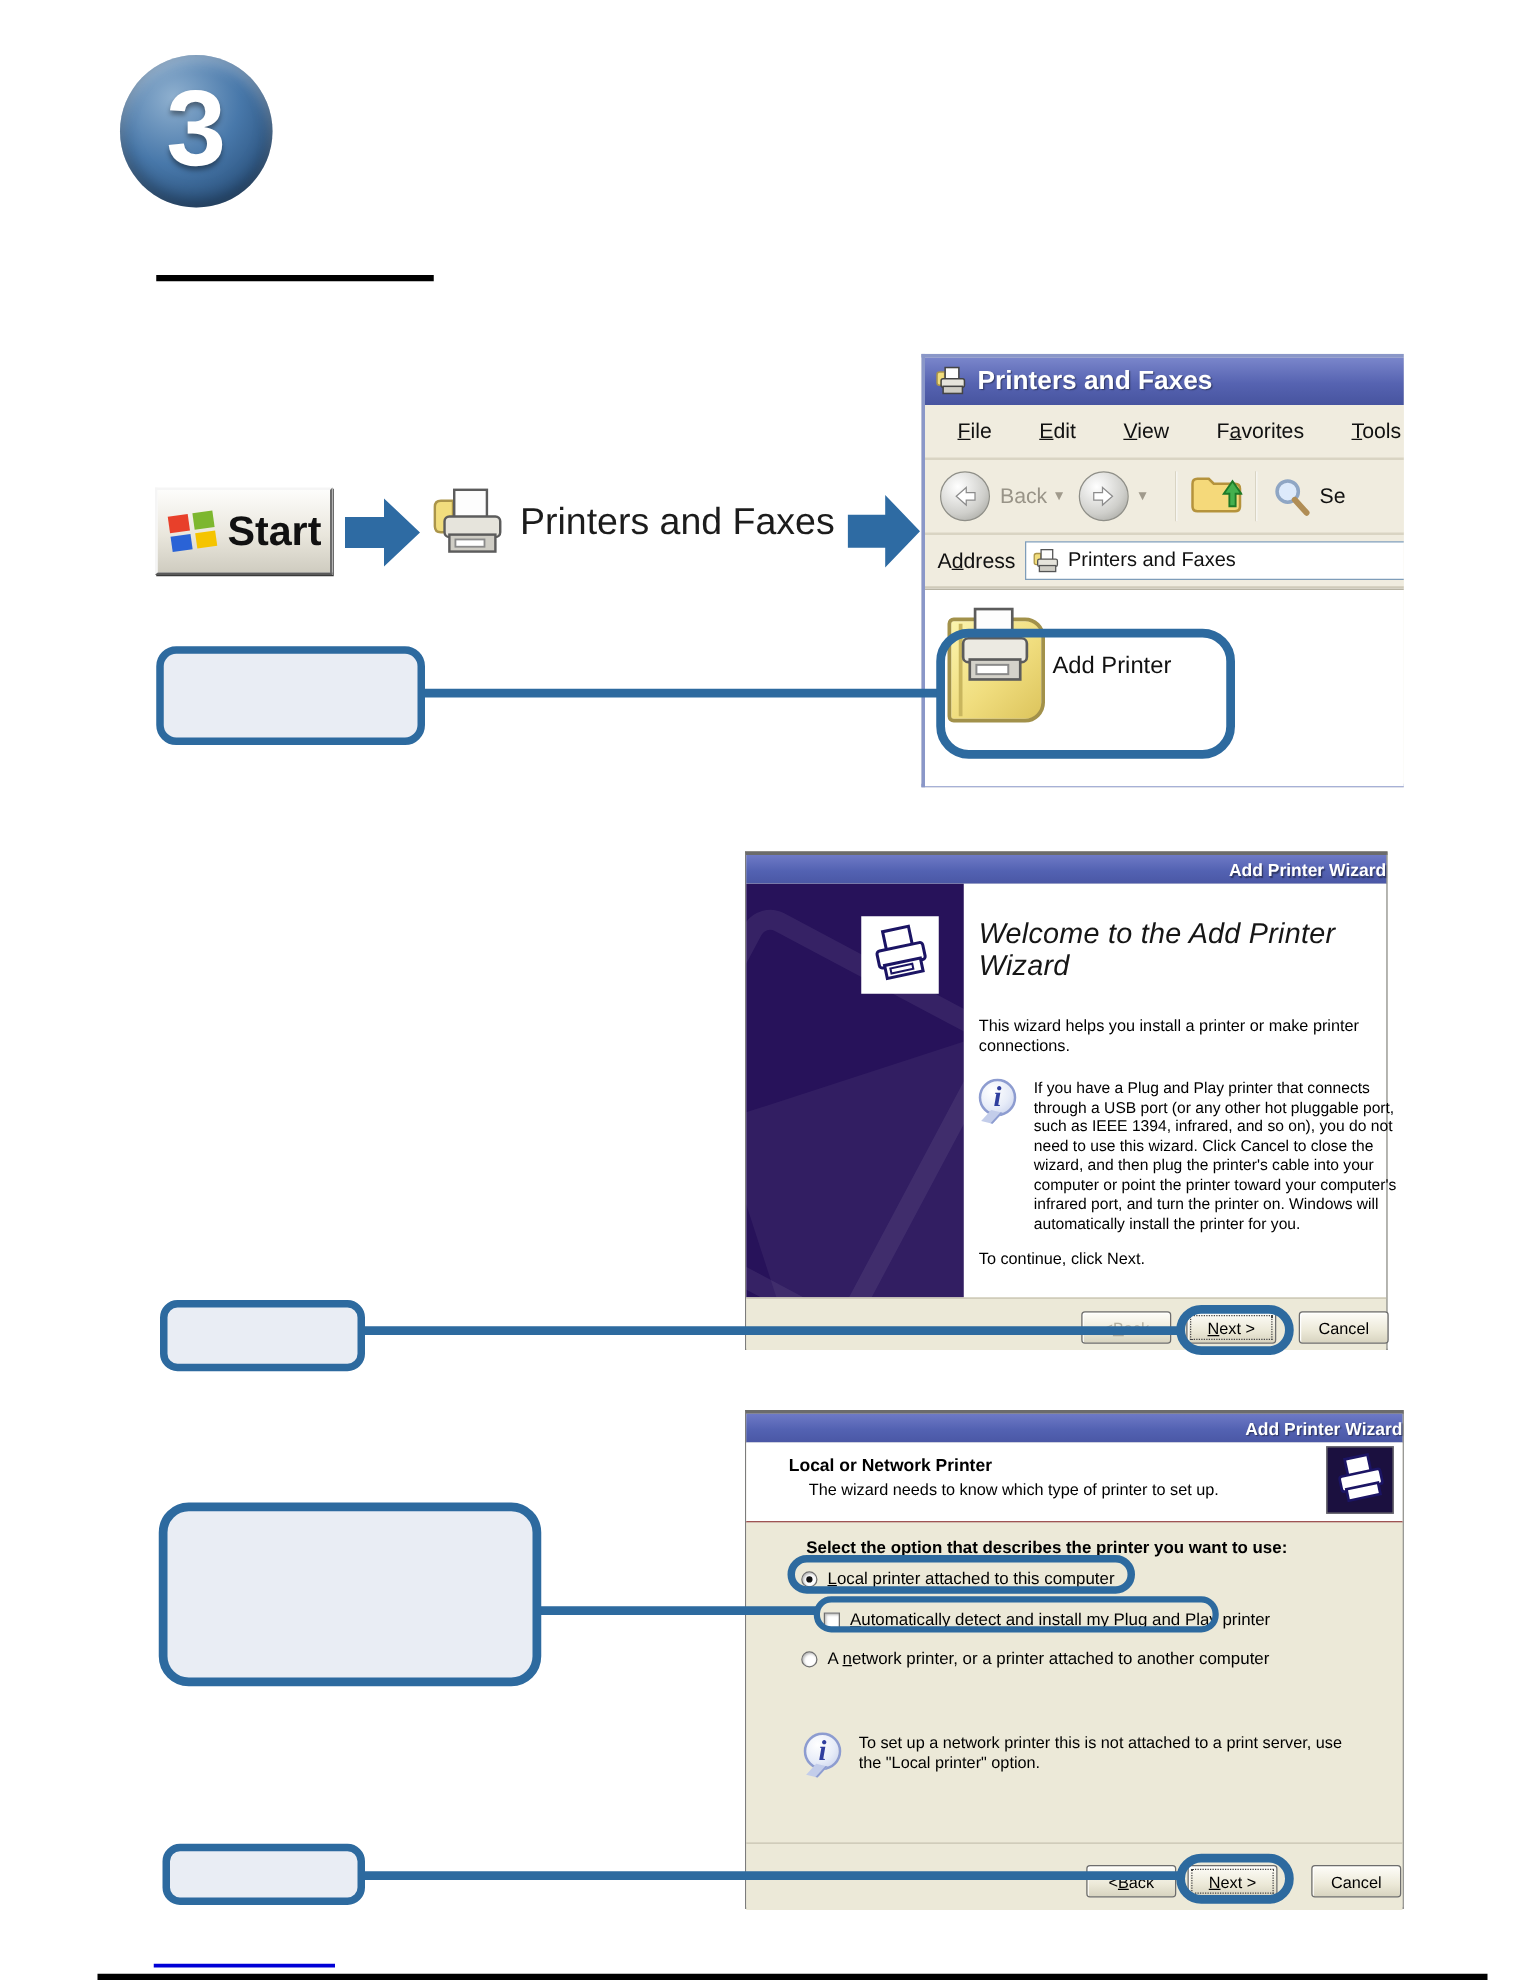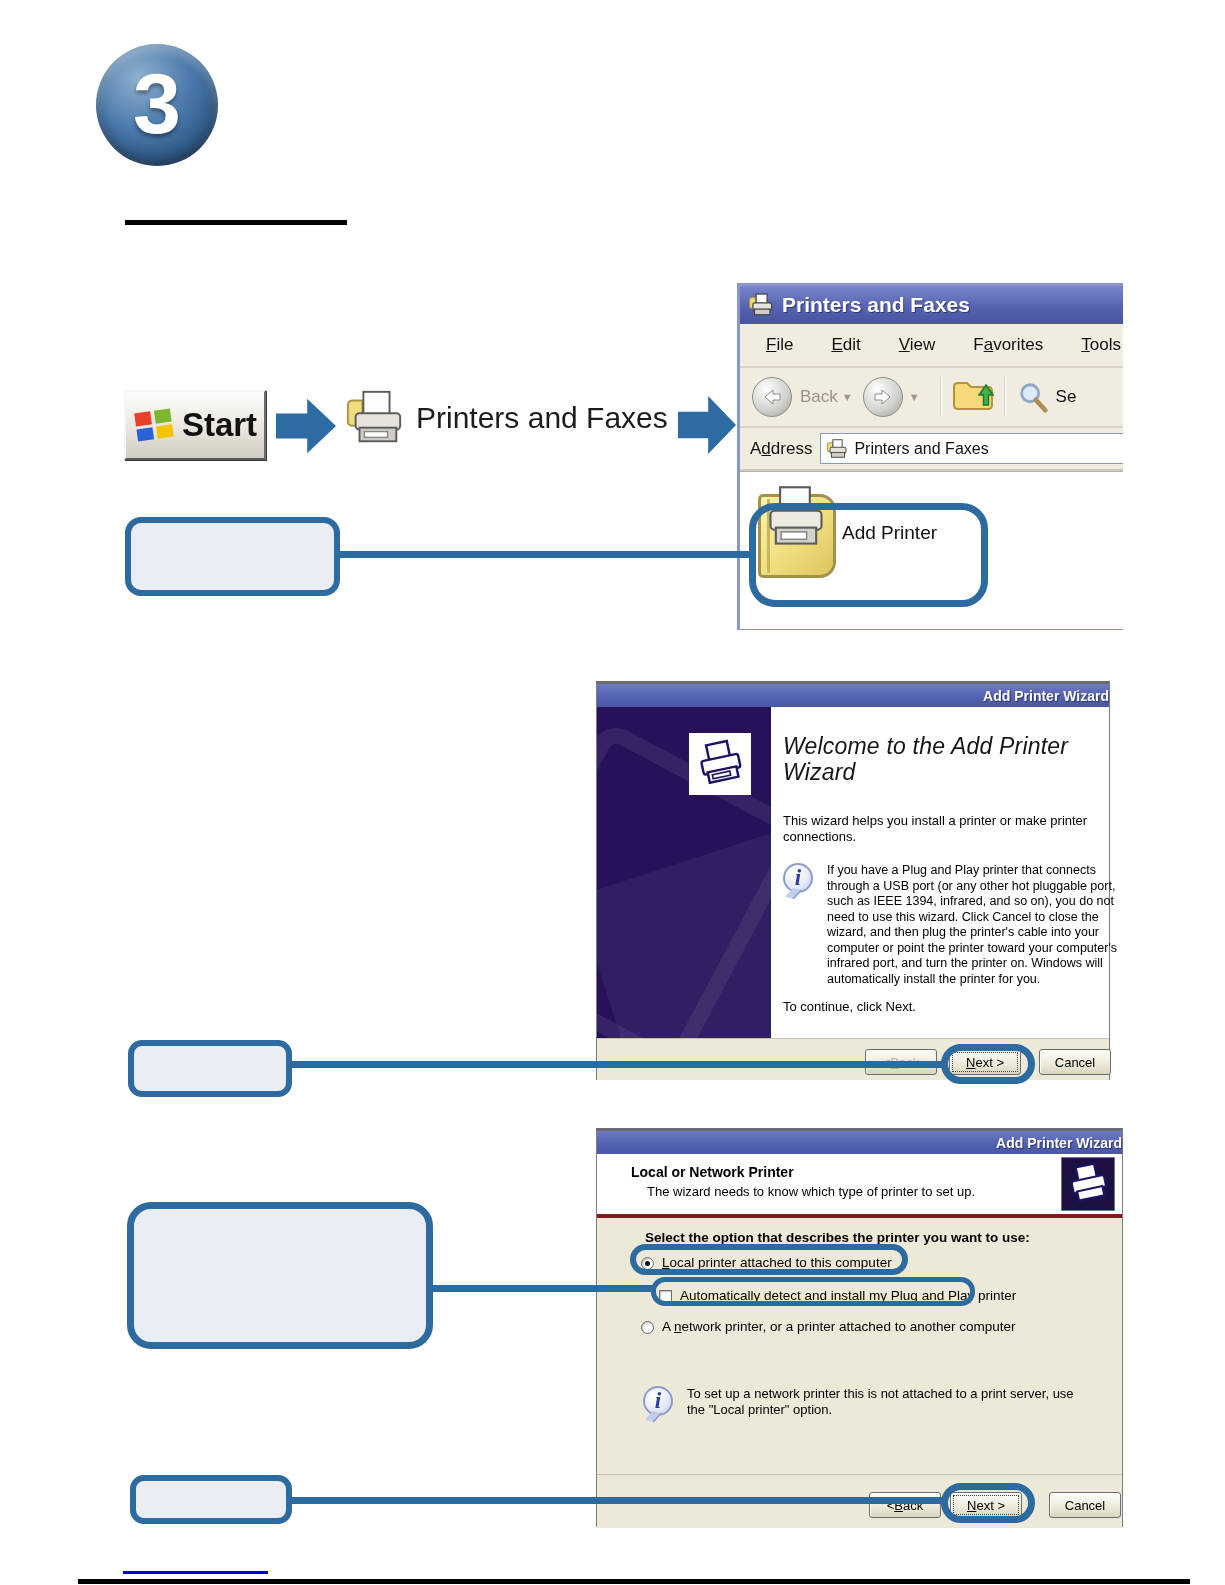--- a/index.html
+++ b/index.html
@@ -103,21 +103,21 @@
     font-weight:bold; font-size:23px; display:flex; align-items:center; justify-content:center; }
   .info-icon::after { content:''; position:absolute; left:3px; bottom:-7px; width:9px; height:9px;
     background:#c3cdea; border-right:2px solid #8d9cd0; transform:skewX(-35deg) rotate(12deg); }
   .btnrow { position:relative; height:42px; background:#ece9d8; border-top:1px solid #c6c2b0; }
   .xpbtn { position:absolute; width:72px; height:26px; font-size:13px; color:#000;
     background:linear-gradient(180deg,#fefdf9 0%,#ece9d8 60%,#d8d4c0 100%);
     border:1px solid #6d6d6d; border-radius:3px; box-shadow:inset 1px 1px 0 #fff;
     display:flex; align-items:center; justify-content:center; }
   .xpbtn.focus { outline:1px dotted #444; outline-offset:-4px; }
   .xpbtn.disabled { color:#b3afa0; }
-  .dlg2-header { position:relative; height:64px; background:#fff; border-bottom:4px solid #7f1d1d;
+  .dlg2-header { position:relative; height:64px; background:#fff; border-bottom:1px solid #7f1d1d;
     padding:10px 0 0 34px; }
   .dlg2-h1 { font-size:14px; font-weight:bold; color:#000; }
   .dlg2-h2 { font-size:13px; margin:4px 0 0 16px; }
   .navy-sq { position:absolute; right:7px; top:3px; width:54px; height:54px; background:#1b103f;
     border:1px solid #777; display:flex; align-items:center; justify-content:center; }
   .dlg2-body { position:relative; height:256px; background:#ece9d8; font-size:13.5px; color:#000; }
   .d2-prompt { position:absolute; left:48px; top:12px;font-weight:bold; }
   .opt-row { position:absolute; display:flex; align-items:flex-end; gap:8px; }
   .radio { width:13px; height:13px; border-radius:50%; background:#fff; border:1px solid #6e6e6e;
     box-shadow:inset 1px 1px 2px #b9b9b9; position:relative; flex:0 0 auto; }

